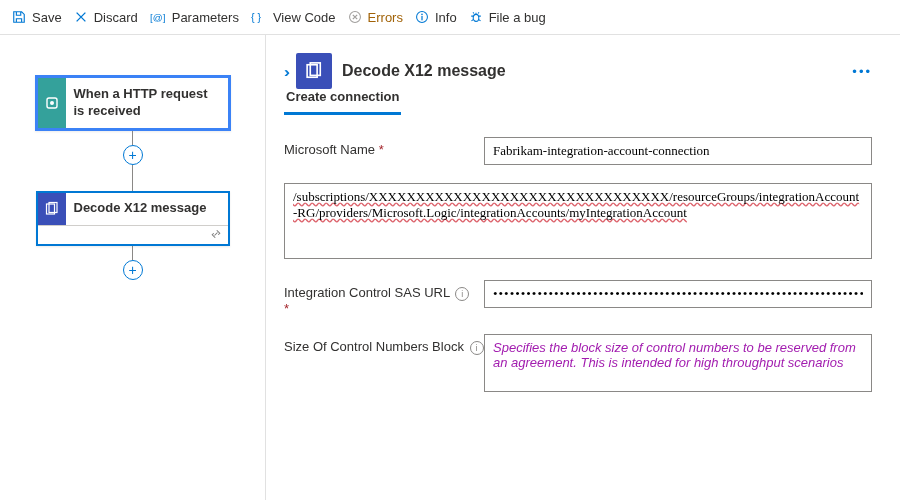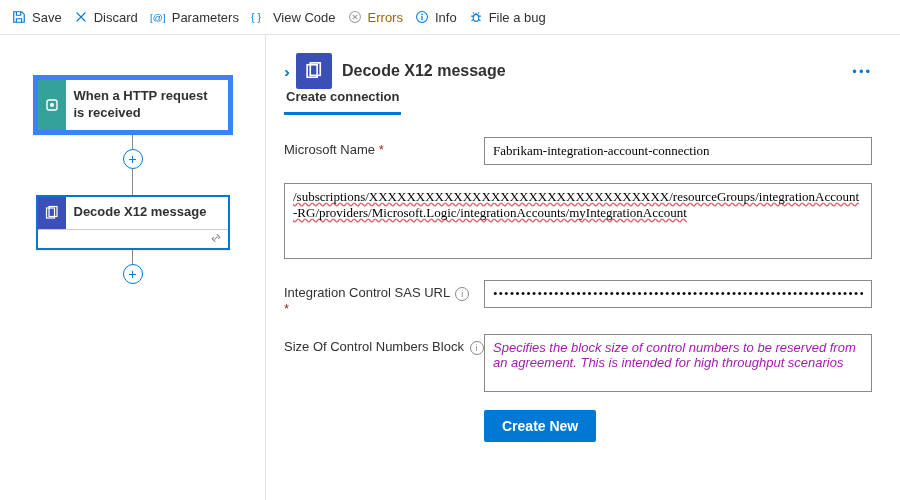--- a/index.html
+++ b/index.html
@@ -49,21 +49,21 @@
     flex: 1;
     border-left: 1px solid #e1e1e1;
     padding: 18px 28px 10px 18px;
     position: relative;
     overflow: hidden;
   }
 
   
   .node {
     width: 190px;
-    border: 5px solid #3b82f6;
+    border: 3px solid #3b82f6;
     background: #fff;
     box-shadow: 0 1px 2px rgba(0,0,0,0.08);
     display: flex;
     align-items: stretch;
   }
   .node.selected { border: 2px solid #0078d4; }
   .node .nicon {
     flex: 0 0 28px;
     display: flex;
     align-items: center;
@@ -297,22 +297,16 @@
 
       <div class="frow">
         <div class="flabel">
           <span>Size Of Control Numbers Block</span> <span class="info-i">i</span>
         </div>
         <div class="finput">
           <div class="placeholder-box">Specifies the block size of control numbers to be reserved from an agreement. This is intended for high throughput scenarios</div>
         </div>
       </div>
 
-      <div class="frow">
-        <div class="flabel"></div>
-        <div class="finput">
-          <button class="primary-btn">Create New</button>
-        </div>
-      </div>
 
     </div>
   </div>
 </div>
 
 </body></html>

